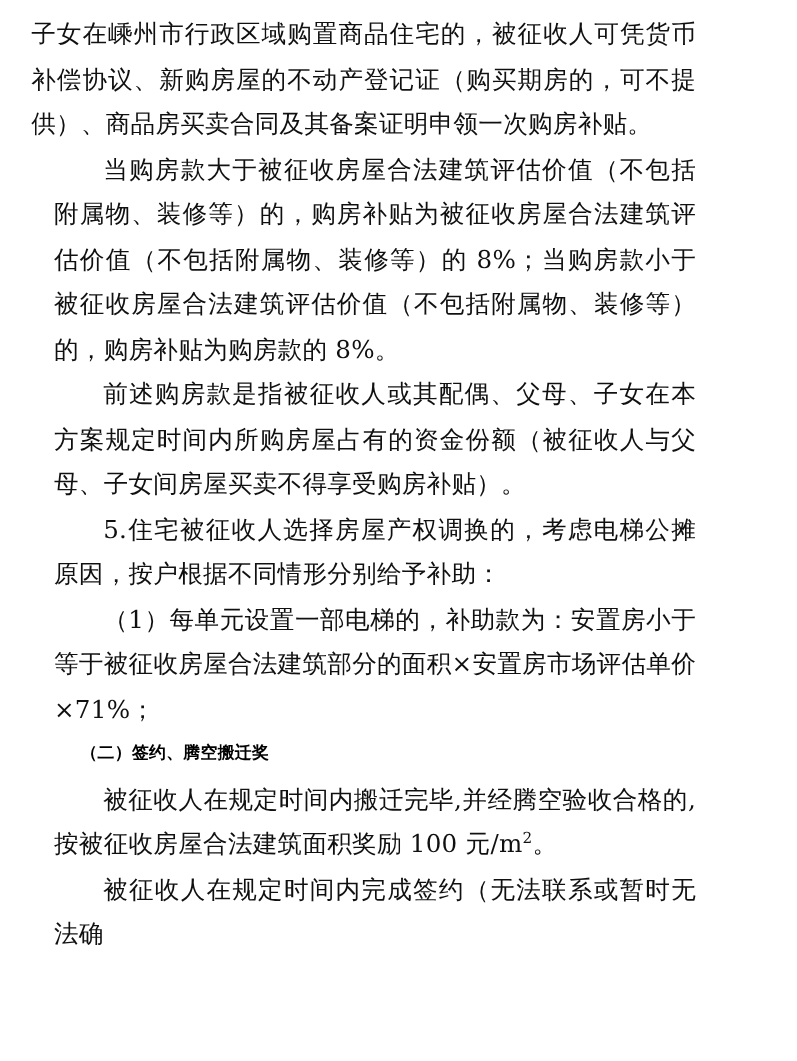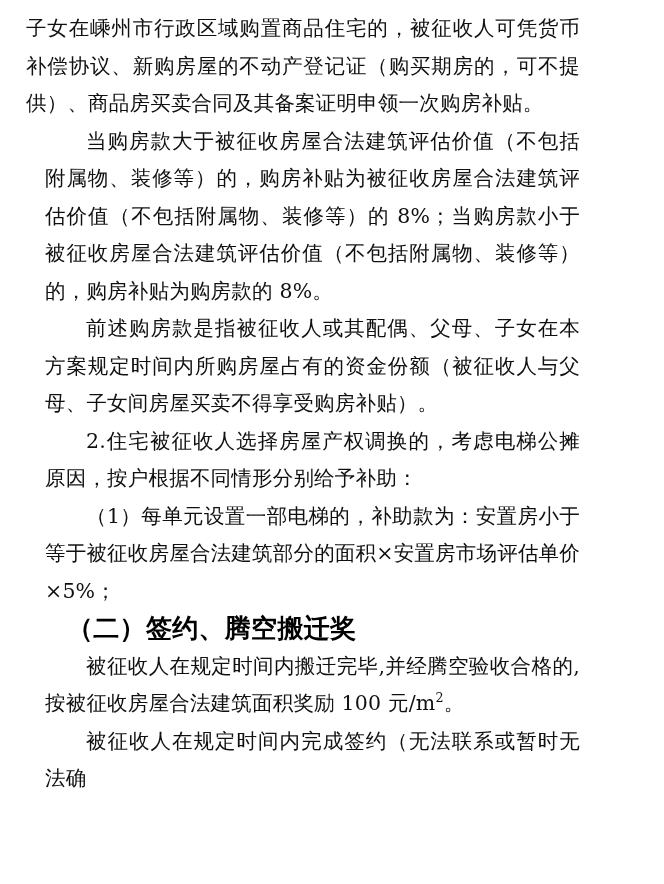--- a/index.html
+++ b/index.html
@@ -31,21 +31,21 @@
     color: #101010;
   }
   .indent {
     text-indent: 41px;
     margin-left: 19px;
   }
   .noindent {
     text-indent: 0;
   }
   .heading {
-    font-size: 26px;
+    font-size: 14px;
     line-height: 37.5px;
     font-weight: bold;
     text-indent: 41px;
     margin: 0;
     color: #000000;
     letter-spacing: 0.3px;
   }
   sup {
     font-size: 0.62em;
     vertical-align: super;
@@ -56,23 +56,23 @@
 <body>
 
 <div class="page">
 
   <p class="para noindent">子女在嵊州市行政区域购置商品住宅的，被征收人可凭货币补偿协议、新购房屋的不动产登记证（购买期房的，可不提供）、商品房买卖合同及其备案证明申领一次购房补贴。</p>
 
   <p class="para indent">当购房款大于被征收房屋合法建筑评估价值（不包括附属物、装修等）的，购房补贴为被征收房屋合法建筑评估价值（不包括附属物、装修等）的 8%；当购房款小于被征收房屋合法建筑评估价值（不包括附属物、装修等）的，购房补贴为购房款的 8%。</p>
 
   <p class="para indent">前述购房款是指被征收人或其配偶、父母、子女在本方案规定时间内所购房屋占有的资金份额（被征收人与父母、子女间房屋买卖不得享受购房补贴）。</p>
 
-  <p class="para indent">2.住宅被征收人选择房屋产权调换的，考虑电梯公摊原因，按户根据不同情形分别给予补助：</p>
+  <p class="para indent">5.住宅被征收人选择房屋产权调换的，考虑电梯公摊原因，按户根据不同情形分别给予补助：</p>
 
-  <p class="para indent">（1）每单元设置一部电梯的，补助款为：安置房小于等于被征收房屋合法建筑部分的面积×安置房市场评估单价×5%；</p>
+  <p class="para indent">（1）每单元设置一部电梯的，补助款为：安置房小于等于被征收房屋合法建筑部分的面积×安置房市场评估单价×71%；</p>
 
 
   <p class="heading">（二）签约、腾空搬迁奖</p>
 
 
   <p class="para indent"><span>被征收人在规定时间内搬迁完毕,并经腾空验收合格的,按被征收房屋合法建筑面积奖励 100 元/m</span><sup>2</sup><span>。</span></p>
 
   <p class="para indent"><span>被征收人在规定时间内完成签约（无法联系或暂时无法确</span></p>
 
 </div>

